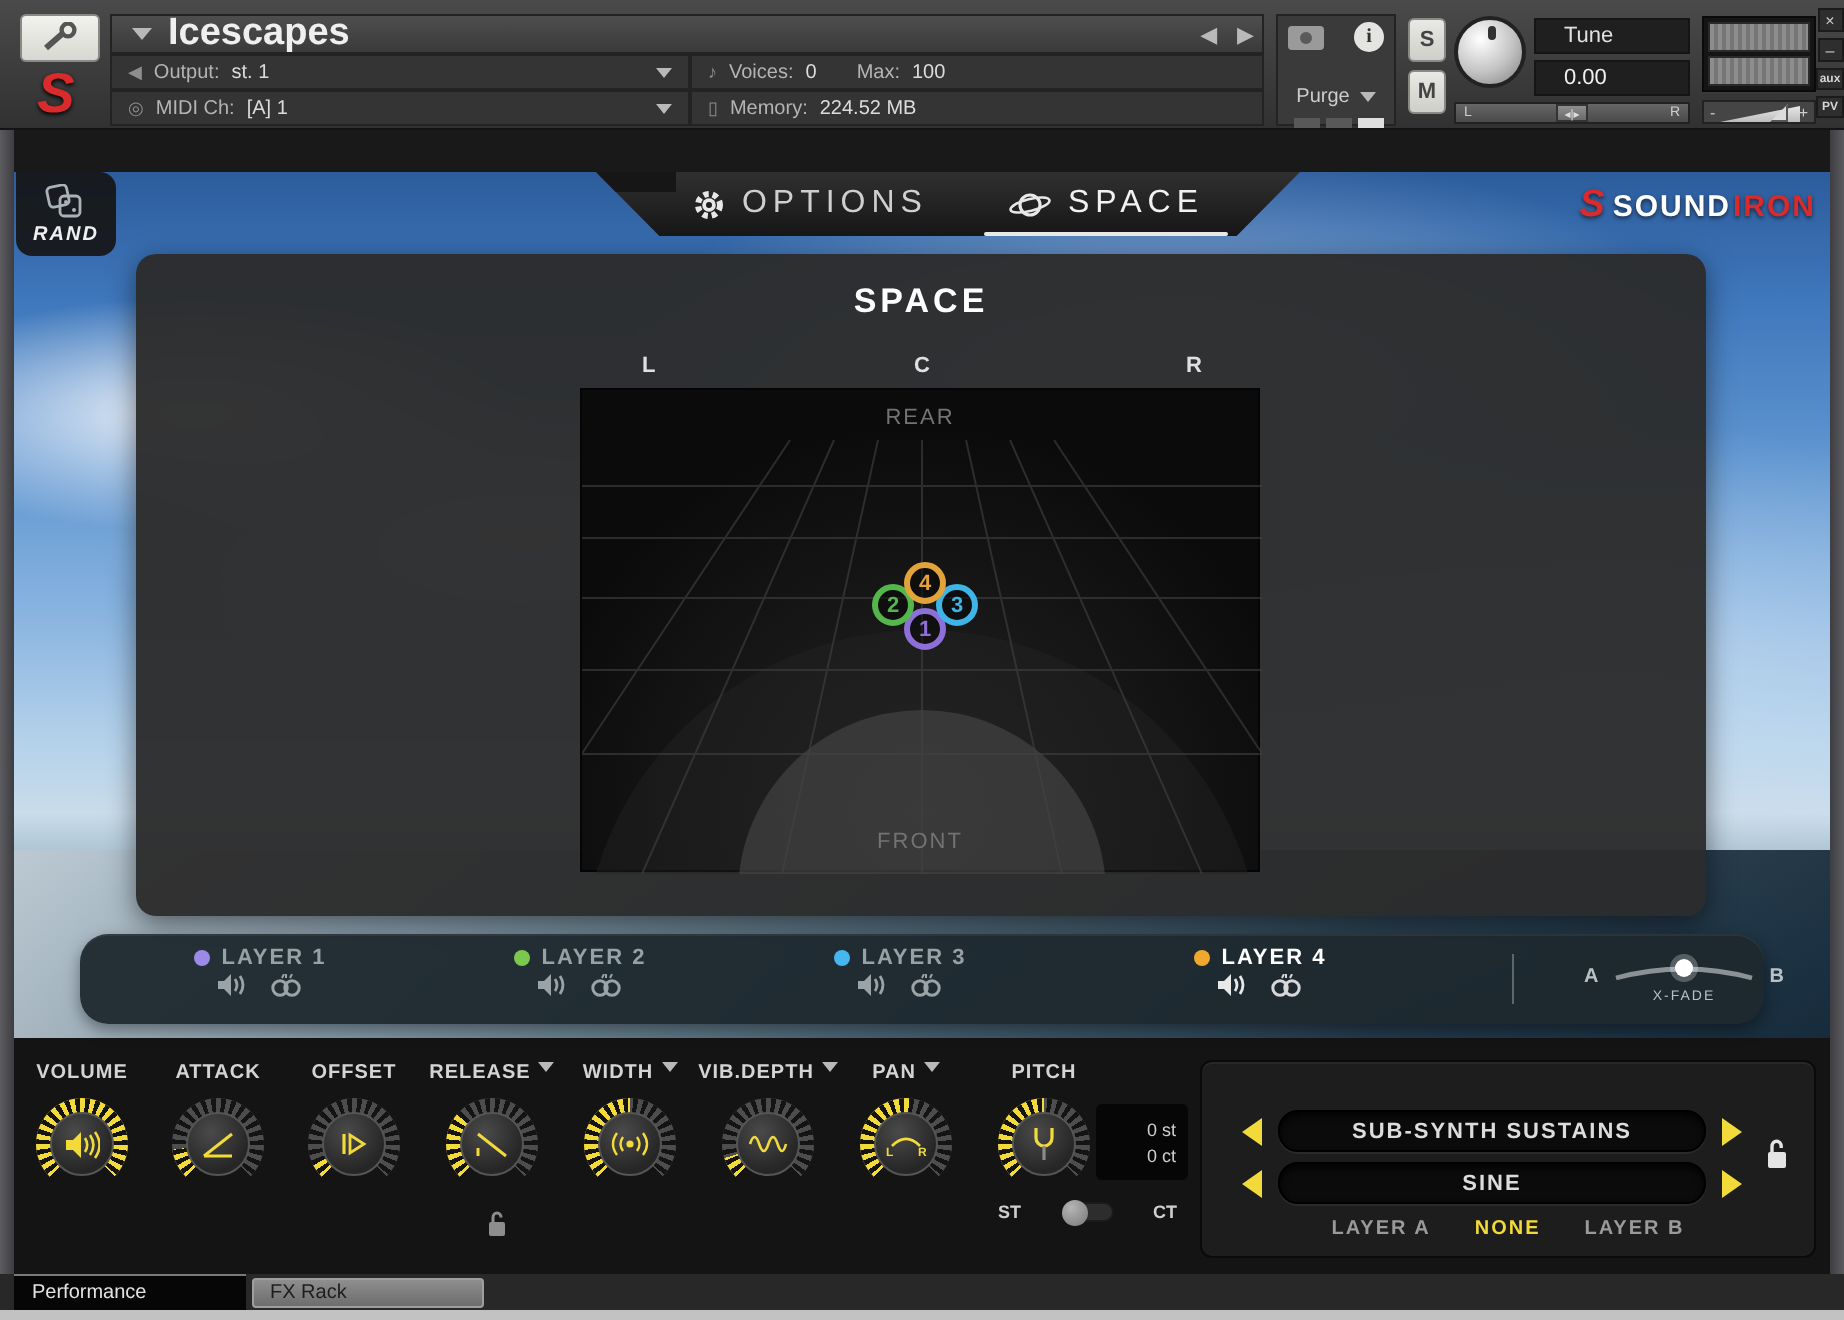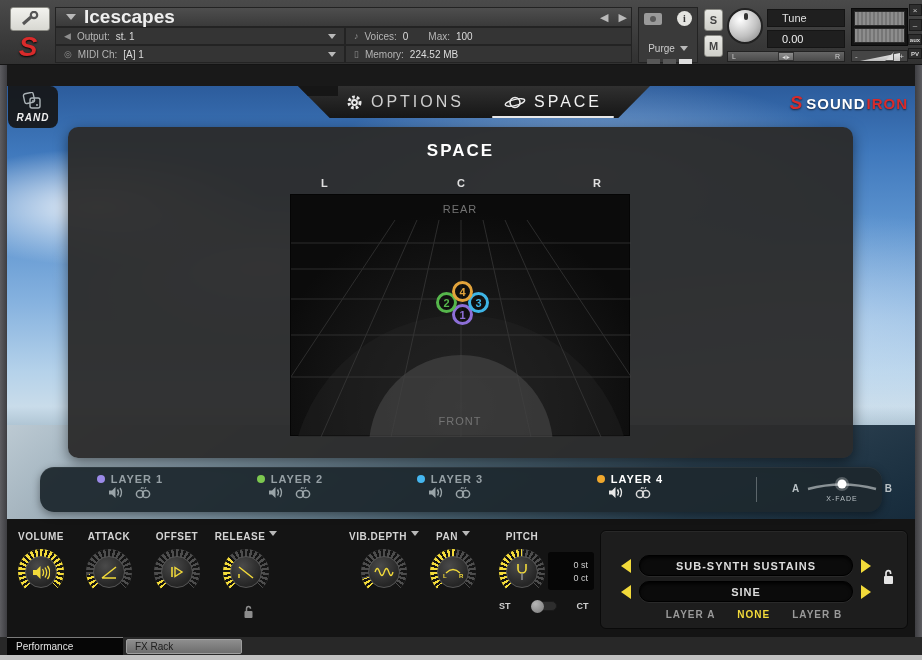--- a/index.html
+++ b/index.html
@@ -529,20 +529,36 @@
         <div class="knob-ring"></div>
           <div class="knob-ticks"></div>
         <div class="knob-body">
           <svg width="18" height="16" viewBox="0 0 18 16">
               <path d="M2,3 L16,14 M2,14 L2,10" stroke="#f2da3a" stroke-width="1.5" fill="none"></path>
             </svg>
         </div>
       </div>
     </div>
 
+    <div class="knob" style="left:274px">
+      <div class="knob-label">
+        <span>WIDTH</span>
+        <span class="tri-down sm"></span>
+      </div>
+      <div class="knob-dial" style="--fill: 0.5;">
+        <div class="knob-ring"></div>
+          <div class="knob-ticks"></div>
+        <div class="knob-body">
+          <svg width="20" height="14" viewBox="0 0 20 14">
+              <circle cx="10" cy="7" r="1.8" fill="#f2da3a"></circle>
+              <path d="M6.5,3.5 q-2.5,3.5 0,7 M13.5,3.5 q2.5,3.5 0,7 M3.5,1.5 q-4,5.5 0,11 M16.5,1.5 q4,5.5 0,11" stroke="#f2da3a" stroke-width="1.2" fill="none"></path>
+            </svg>
+        </div>
+      </div>
+    </div>
 
     <div class="knob" style="left:343px">
       <div class="knob-label">
         <span>VIB.DEPTH</span>
         <span class="tri-down sm"></span>
       </div>
       <div class="knob-dial" style="--fill: 0.1;">
         <div class="knob-ring"></div>
           <div class="knob-ticks"></div>
         <div class="knob-body">

